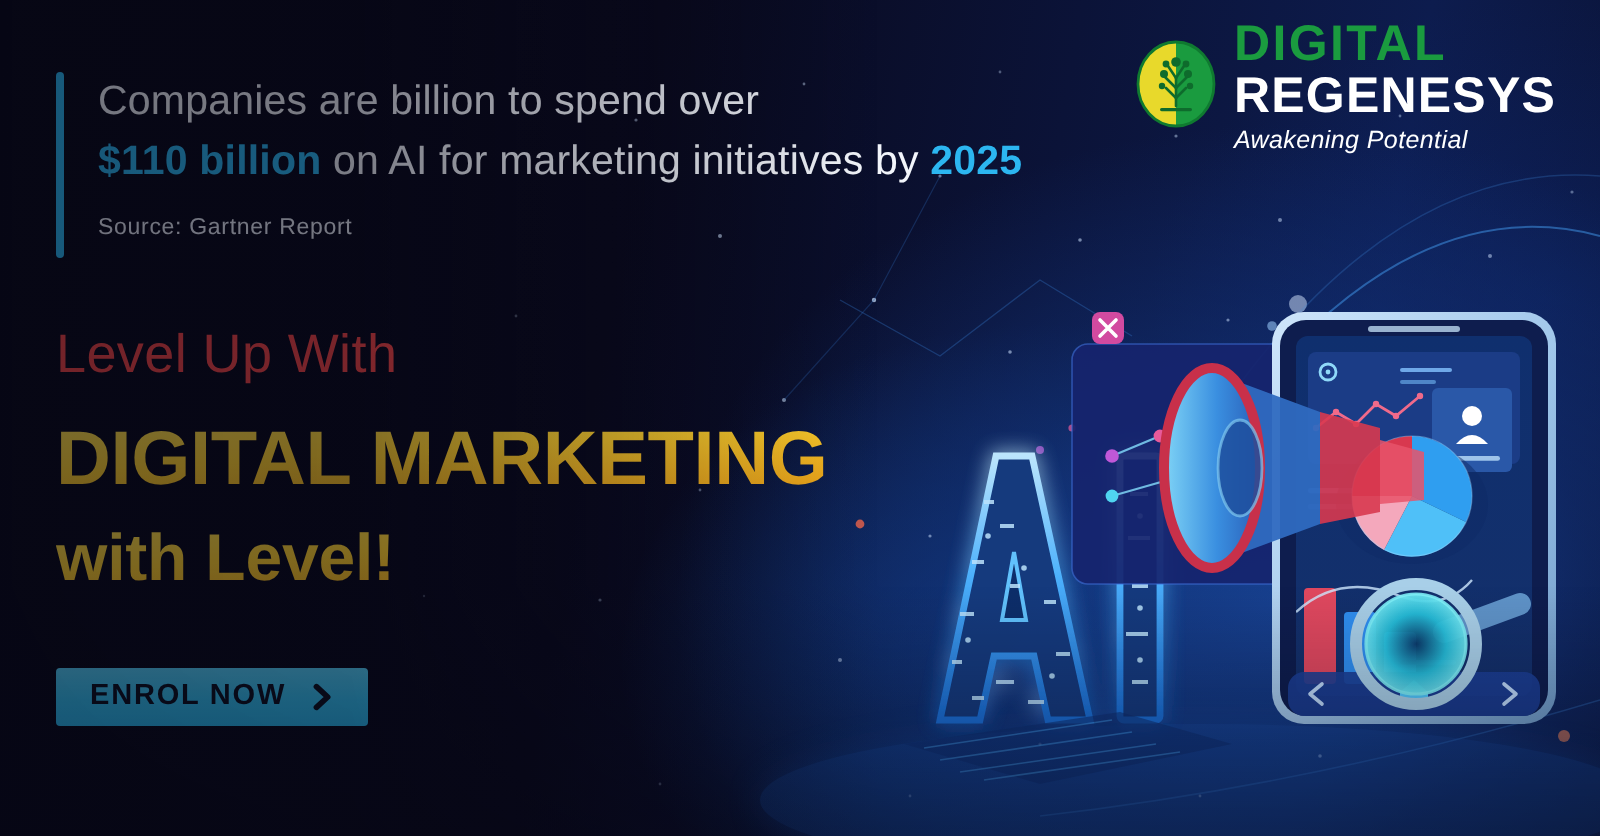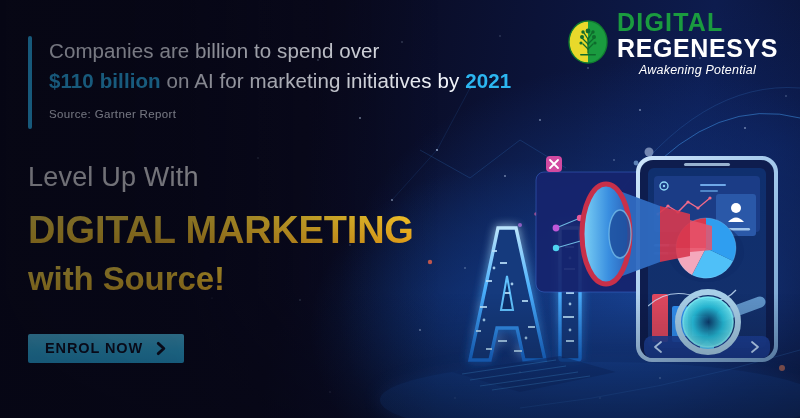--- a/index.html
+++ b/index.html
@@ -62,21 +62,21 @@
     color:#e8ecf5;
     font-size:11.5px;
     font-weight:500;
     letter-spacing:.35px;
     white-space:nowrap;
   }
 
   
   .headline { position:absolute; left:28px; top:160px; }
   .h-pre {
-    color:#e5e5e5;
+    color:#ef4444;
     font-size:27px;
     font-weight:400;
     letter-spacing:.2px;
     line-height:34px;
     white-space:nowrap;
   }
   .h-main, .h-sub {
     font-weight:700;
     white-space:nowrap;
     background:linear-gradient(176deg, #ffe14f 4%, #ffd02c 42%, #f0ab1c 80%, #d9920f 100%);
@@ -130,21 +130,21 @@
     line-height:25px;
   }
   .logo-l2 {
     font-size:25px; font-weight:700; letter-spacing:.6px;
     color:#ffffff;
     line-height:26px;
   }
   .logo-tag {
     font-size:12.5px; font-weight:400; font-style:italic;
     color:#ffffff; letter-spacing:.2px;
-    line-height:16px; text-align:center;
+    line-height:16px; text-align:left;
     margin-top:1px;
   }
 
   
   .art { position:absolute; inset:0; pointer-events:none; }
 </style>
 </head>
 <body>
 
 <div class="banner">
@@ -386,29 +386,29 @@
       <ellipse cx="620" cy="234" rx="11" ry="24" fill="none" stroke="#7fc8f0" stroke-width="1.4" opacity=".7"></ellipse>
       <path d="M660 206 L690 214 L690 256 L660 262 Z" fill="#d8384f" opacity=".9"></path>
       <path d="M690 220 L712 226 L712 250 L690 252 Z" fill="#e8546a" opacity=".85"></path>
     </g>
   </svg>
 
   <div class="stat-block">
     <div class="accent-bar"></div>
     <div class="stat-lines">
       <div class="stat-l1">Companies are billion to spend over</div>
-      <div class="stat-l2"><span class="hl-cyan">$110 billion</span><span> on AI for marketing initiatives by </span><span class="hl-cyan">2021</span></div>
+      <div class="stat-l2"><span class="hl-cyan">$110 billion</span><span> on AI for marketing initiatives by </span><span class="hl-cyan">2025</span></div>
       <div class="source">Source: Gartner Report</div>
     </div>
   </div>
 
   <div class="headline">
     <div class="h-pre">Level Up With</div>
     <div class="h-main">DIGITAL MARKETING</div>
-    <div class="h-sub">with Source!</div>
+    <div class="h-sub">with Level!</div>
   </div>
 
   <div class="cta-wrap">
     <button class="cta-btn">
       <span>ENROL NOW</span>
       <span class="chev">
         <svg width="15" height="15" viewBox="0 0 16 16">
           <path d="M4.5 2.5 L10.5 8 L4.5 13.5" fill="none" stroke="#0c1020" stroke-width="3" stroke-linecap="round" stroke-linejoin="round"></path>
         </svg>
       </span>

